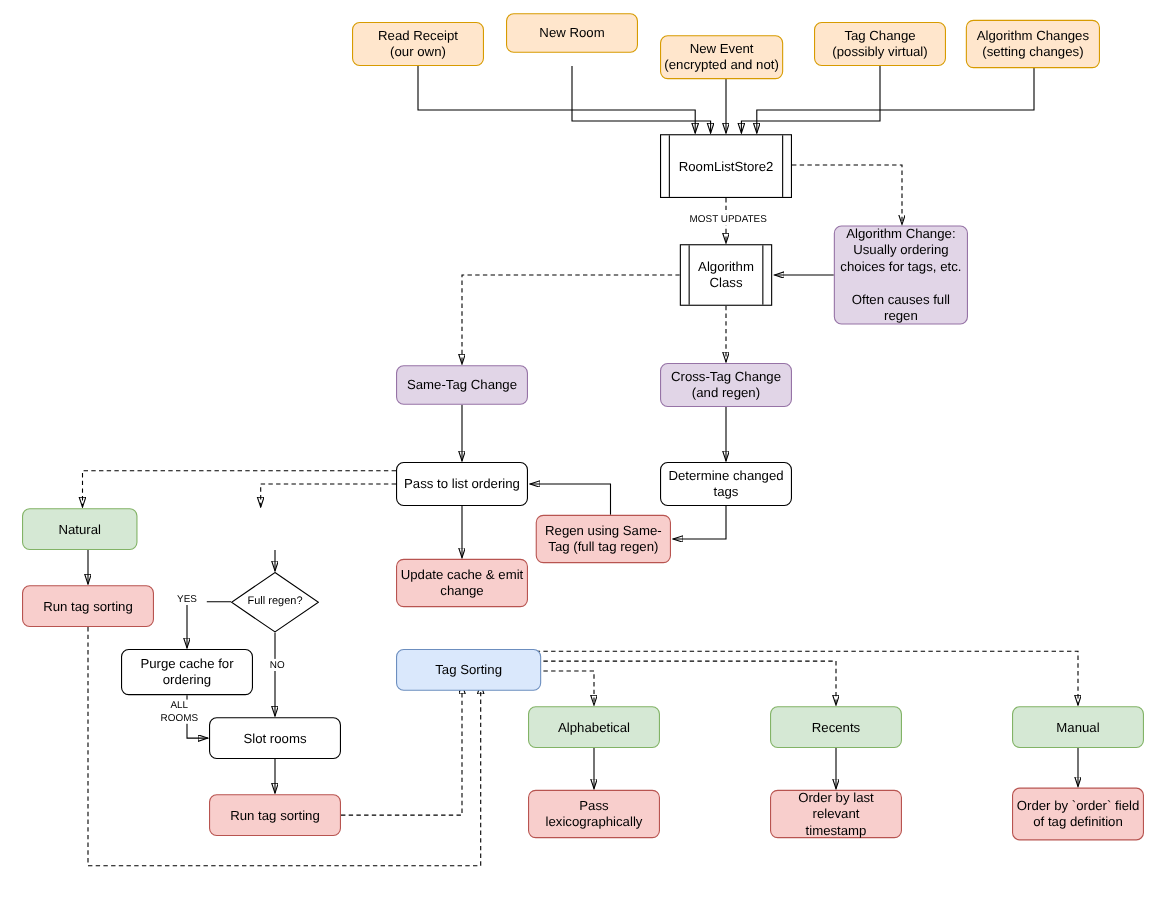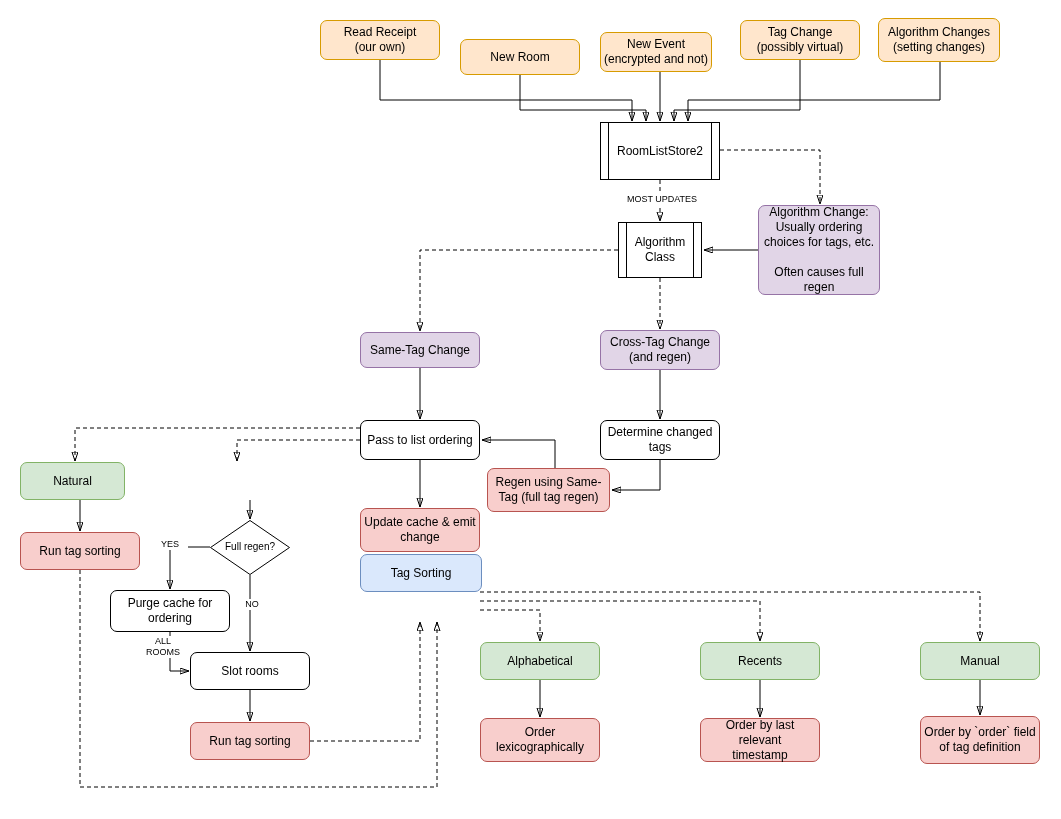--- a/index.html
+++ b/index.html
@@ -87,21 +87,21 @@
     <path class="dashed" d="M360 440 H237 V461" marker-end="url(#arrowhead)"></path>
     <path class="dashed" d="M480 592 H980 V641" marker-end="url(#arrowhead)"></path>
     <path class="dashed" d="M480 601 H760 V641" marker-end="url(#arrowhead)"></path>
     <path class="dashed" d="M480 610 H540 V641" marker-end="url(#arrowhead)"></path>
     <path class="dashed" d="M80 570 V787 H437 V622" marker-end="url(#arrowhead)"></path>
     <path class="dashed" d="M310 741 H420 V622" marker-end="url(#arrowhead)"></path>
   </svg>
 
   <div class="node orange" style="left:320px;top:20px;width:120px;height:40px">Read Receipt
 (our own)</div>
-  <div class="node orange" style="left:460px;top:39px;width:120px;height:36px">New Room</div>
+  <div class="node orange" style="left:460px;top:12px;width:120px;height:36px">New Room</div>
   <div class="node orange" style="left:600px;top:32px;width:112px;height:40px">New Event
 (encrypted and not)</div>
   <div class="node orange" style="left:740px;top:20px;width:120px;height:40px">Tag Change
 (possibly virtual)</div>
   <div class="node orange" style="left:878px;top:18px;width:122px;height:44px">Algorithm Changes
 (setting changes)</div>
 
   <div class="node white subroutine" style="left:600px;top:122px;width:120px;height:58px">RoomListStore2</div>
   <div class="node white subroutine" style="left:618px;top:222px;width:84px;height:56px">Algorithm
 Class</div>
@@ -132,25 +132,25 @@
       <polygon points="40,0.5 79.5,27.5 40,54.5 0.5,27.5"></polygon>
     </svg>
     <span class="diamond-label">Full regen?</span>
   </div>
 
   <div class="node white" style="left:110px;top:590px;width:120px;height:42px">Purge cache for
 ordering</div>
   <div class="node white" style="left:190px;top:652px;width:120px;height:38px">Slot rooms</div>
   <div class="node pink" style="left:190px;top:722px;width:120px;height:38px">Run tag sorting</div>
 
-  <div class="node blue" style="left:360px;top:554px;width:122px;height:38px">Tag Sorting</div>
+  <div class="node blue" style="left:360px;top:590px;width:132px;height:38px">Tag Sorting</div>
   <div class="node green" style="left:480px;top:642px;width:120px;height:38px">Alphabetical</div>
   <div class="node green" style="left:700px;top:642px;width:120px;height:38px">Recents</div>
   <div class="node green" style="left:920px;top:642px;width:120px;height:38px">Manual</div>
-  <div class="node pink" style="left:480px;top:718px;width:120px;height:44px">Order
+  <div class="node pink" style="left:480px;top:718px;width:120px;height:44px">Pass
 lexicographically</div>
   <div class="node pink" style="left:700px;top:718px;width:120px;height:44px">Order by last relevant
 timestamp</div>
   <div class="node pink" style="left:920px;top:716px;width:120px;height:48px">Order by `order` field
 of tag definition</div>
 
   <div class="edge-label" style="left:615px;top:194px;width:90px">MOST UPDATES</div>
   <div class="edge-label" style="left:152px;top:539px;width:32px">YES</div>
   <div class="edge-label" style="left:238px;top:599px;width:24px">NO</div>
   <div class="edge-label" style="left:138px;top:636px;width:46px">ALL

